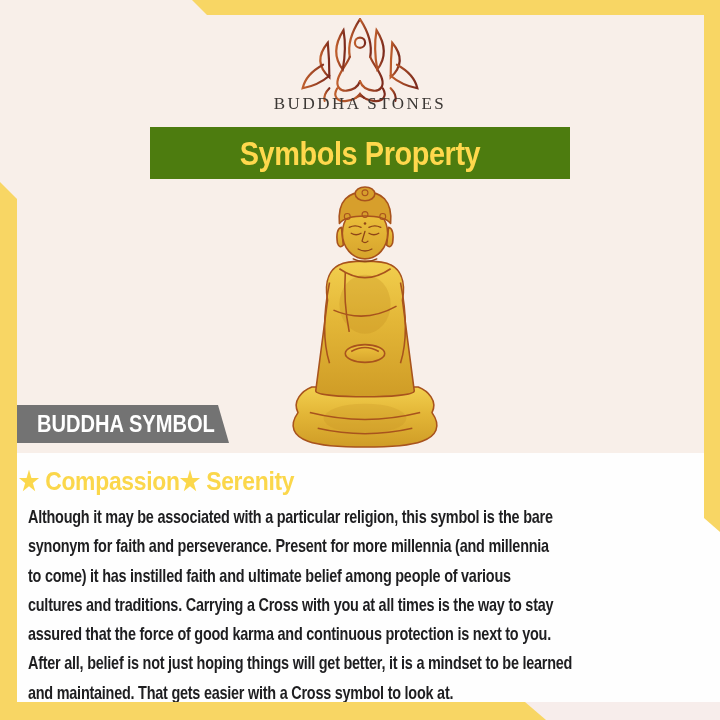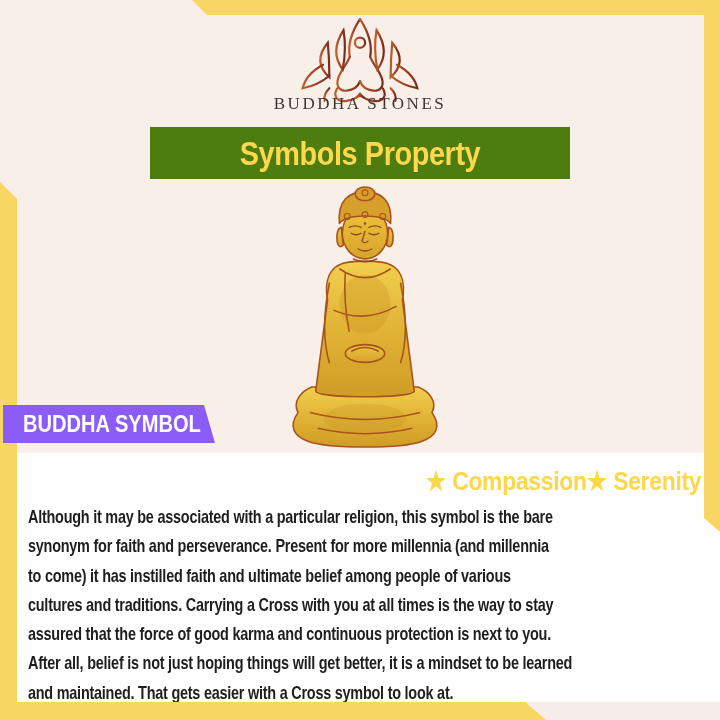--- a/index.html
+++ b/index.html
@@ -26,29 +26,29 @@
     font-family:"Liberation Serif",serif;font-size:17px;letter-spacing:2.5px;
     color:#3b3734;z-index:2;}
   .title-band{position:absolute;left:150px;top:127px;width:420px;height:52px;
     background:#4d7c0f;z-index:2;}
   .title-text{display:block;width:100%;text-align:center;line-height:52px;
     font-size:34px;font-weight:700;color:#ffd84d;letter-spacing:-0.5px;
     transform:scaleX(0.85);transform-origin:50% 50%;white-space:nowrap;}
   
   .buddha-svg{position:absolute;left:272px;top:184px;width:186px;height:268px;z-index:2;}
   
-  .badge{position:absolute;left:3px;top:405px;width:212px;height:38px;
-    background:#8b5cf6;clip-path:polygon(0 0,201px 0,212px 100%,0 100%);z-index:5;}
+  .badge{position:absolute;left:17px;top:405px;width:212px;height:38px;
+    background:#737373;clip-path:polygon(0 0,201px 0,212px 100%,0 100%);z-index:5;}
   .badge-label{display:inline-block;margin-left:20px;line-height:38px;
     font-size:24.5px;font-weight:700;color:#ffffff;letter-spacing:0px;
     transform:scaleX(0.82);transform-origin:0 50%;white-space:nowrap;}
   
   .panel{position:absolute;left:17px;top:453px;width:703px;height:249px;
     background:#fefefe;z-index:1;}
-  .subtitle{position:absolute;left:0;top:466px;width:720px;text-align:right;z-index:2;}
+  .subtitle{position:absolute;left:0;top:466px;width:720px;text-align:left;z-index:2;}
   .subtitle-text{display:inline-block;font-size:26px;font-weight:700;color:#fbd74b;
     letter-spacing:-0.3px;transform:scaleX(0.88);transform-origin:50% 50%;white-space:nowrap;}
   .paragraph{position:absolute;left:28px;top:502px;width:690px;z-index:2;}
   .para-line{font-size:18.5px;font-weight:700;color:#1e1e20;letter-spacing:-0.3px;
     line-height:29.3px;white-space:nowrap;transform:scaleX(0.78);transform-origin:0 50%;}
 </style>
 </head>
 <body>
 
 <div class="canvas">

